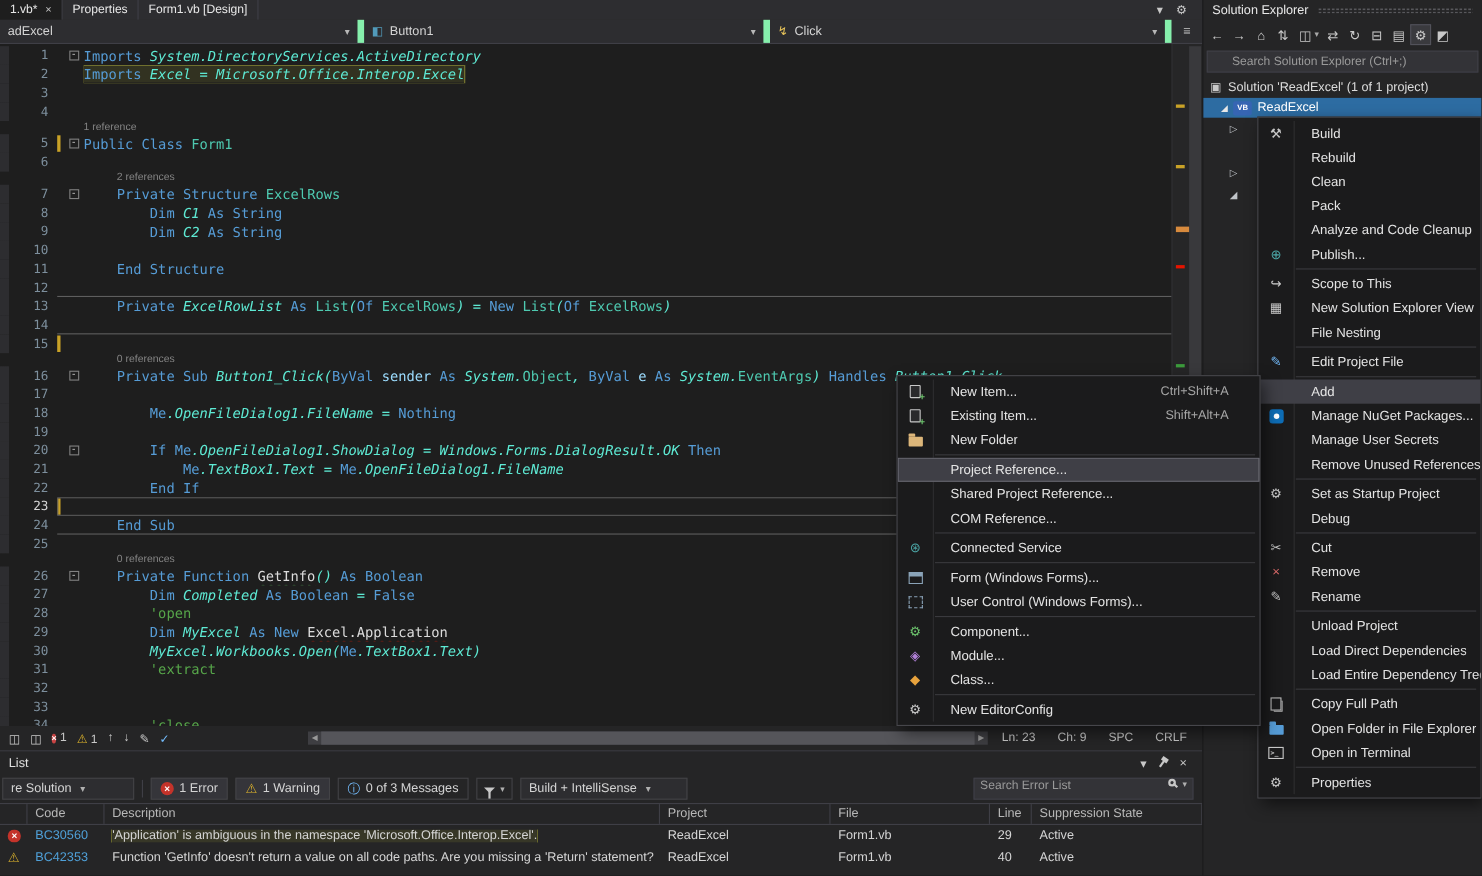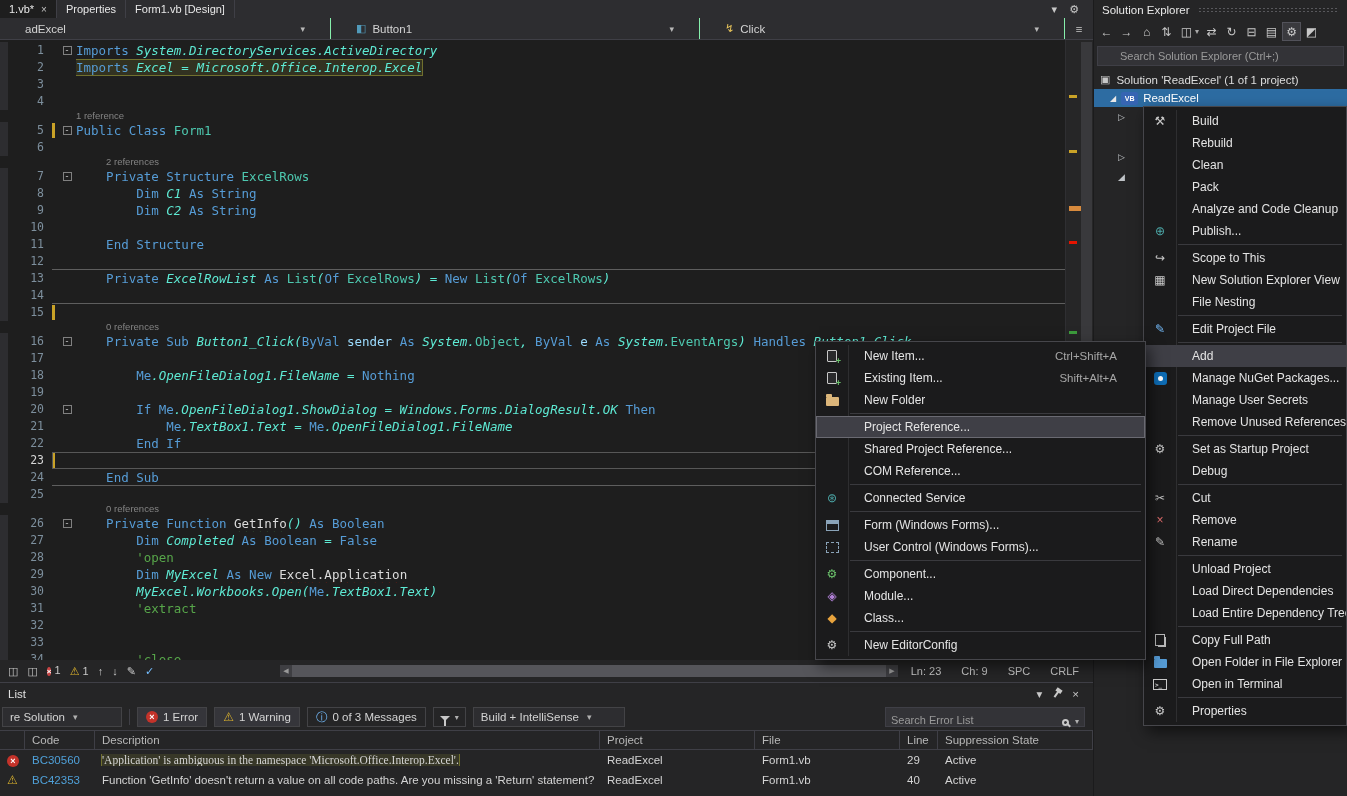--- a/index.html
+++ b/index.html
@@ -12,21 +12,21 @@
   
   .tabstrip { height:18px; background:#2d2d30; display:flex; align-items:stretch; font-size:11px; }
   #tabs { display:flex; }
   .tab { display:flex; align-items:center; padding:0 9px; border-right:1px solid #3f3f46; color:#e8e8e8; white-space:nowrap; }
   .tab.active { background:#1e1e1e; }
   .tclose { margin-left:7px; color:#c0c0c0; font-size:10px; }
   .tab-right { margin-left:auto; display:flex; align-items:center; gap:12px; padding-right:14px; color:#c8c8c8; }
 
   
   .navbar { height:22px; background:#2d2d30; display:flex; border-bottom:1px solid #3f3f46; font-size:11.5px; }
-  .nv { display:flex; align-items:center; border-right:1px solid #86efac; padding:0 25px; color:#d4d4d4; }
+  .nv { display:flex; align-items:center; border-right:6px solid #86efac; padding:0 7px; color:#d4d4d4; }
   .nv .caret { margin-left:auto; font-size:9px; color:#b8b8b8; padding-left:8px; }
   .nv-ic { margin-right:6px; font-size:11px; }
   .nv1 { width:331px; } .nv2 { width:369px; } .nv3 { width:365px; }
   .nv-end { flex:1; display:flex; align-items:center; justify-content:center; color:#c8c8c8; }
 
   
   .editor { position:relative; height:620px; background:#1e1e1e; overflow:hidden; }
   #code-lines { position:relative; padding-top:2px; }
   .cl { display:flex; height:17px; position:relative; }
   .mg { width:18px; flex:none; background:linear-gradient(90deg,#2d2d30 8px,#1e1e1e 8px); }
@@ -63,21 +63,21 @@
   
   .errorlist { height:114px; background:#252526; border-top:1px solid #3f3f46; display:flex; flex-direction:column; font-size:11.5px; }
   .el-head { height:21px; display:flex; align-items:center; padding:0 8px; color:#e0e0e0; }
   .el-head-icons { margin-left:auto; display:flex; align-items:center; gap:14px; padding-right:6px; color:#c8c8c8; }
   .el-toolbar { height:26px; display:flex; align-items:center; gap:7px; padding:0 2px; position:relative; }
   .el-combo { height:20px; display:flex; align-items:center; padding:0 7px; border:1px solid #434346; background:#2d2d30; color:#d4d4d4; }
   .el-combo .caret { margin-left:8px; font-size:9px; color:#b0b0b0; }
   .tsep { width:1px; height:16px; background:#3f3f46; }
   .el-btn { height:20px; display:flex; align-items:center; gap:5px; padding:0 8px; border:1px solid #434346; background:#35353a; color:#d4d4d4; }
   .el-btn.flat { background:transparent; }
-  .el-search { position:absolute; right:8px; top:3px; width:200px; height:20px; display:flex; align-items:flex-end; background:#333337; border:1px solid #3f3f46; padding:0 5px; }
+  .el-search { position:absolute; right:8px; top:3px; width:200px; height:20px; display:flex; align-items:flex-start; background:#333337; border:1px solid #3f3f46; padding:0 5px; }
   .el-search input { flex:1; background:transparent; border:0; outline:0; color:#cccccc; font-size:11px; min-width:0; }
   .el-search input::placeholder { color:#9a9a9a; }
   .el-cols { height:20px; display:flex; border-top:1px solid #3f3f46; border-bottom:1px solid #3f3f46; color:#b8b8b8; }
   .el-cols .c { display:flex; align-items:center; padding:0 7px; border-right:1px solid #3f3f46; height:100%; }
   .el-row { height:20px; display:flex; align-items:center; color:#d4d4d4; }
   .el-row .c { padding:0 7px; white-space:nowrap; overflow:hidden; }
   .code-link { color:#4fa0d8; }
   .sev-e { width:12px; height:12px; border-radius:50%; background:#c4332a; color:#fff; font:bold 9px/12px "Liberation Sans",sans-serif; text-align:center; display:inline-block; }
   .sev-w { color:#dfb52c; font-size:12px; }
 
@@ -522,21 +522,21 @@
           <div class="c" style="width: 505px; flex: 0 0 auto;">Description</div>
           <div class="c" style="width: 155px; flex: 0 0 auto;">Project</div>
           <div class="c" style="width: 145px; flex: 0 0 auto;">File</div>
           <div class="c" style="width: 38px; flex: 0 0 auto;">Line</div>
           <div class="c" style="width: 155px; flex: 0 0 auto;">Suppression State</div>
         </div>
       <div id="el-rows">
           <div class="el-row">
             <div class="c" style="width: 25px; flex: 0 0 auto; text-align: center;"><span class="sev-e">×</span></div>
             <div class="c" style="width: 70px; flex: 0 0 auto;"><span class="code-link">BC30560</span></div>
-            <div class="c" style="width: 505px; flex: 0 0 auto; font-family: Liberation Serif, serif;"><span class="hlbox">'Application' is ambiguous in the namespace 'Microsoft.Office.Interop.Excel'.</span></div>
+            <div class="c" style="width: 505px; flex: 0 0 auto;"><span class="hlbox">'Application' is ambiguous in the namespace 'Microsoft.Office.Interop.Excel'.</span></div>
             <div class="c" style="width: 155px; flex: 0 0 auto;"><span>ReadExcel</span></div>
             <div class="c" style="width: 145px; flex: 0 0 auto;"><span>Form1.vb</span></div>
             <div class="c" style="width: 38px; flex: 0 0 auto;"><span>29</span></div>
             <div class="c" style="width: 155px; flex: 0 0 auto;"><span>Active</span></div>
           </div>
           <div class="el-row">
             <div class="c" style="width: 25px; flex: 0 0 auto; text-align: center;"><span class="sev-w">⚠</span></div>
             <div class="c" style="width: 70px; flex: 0 0 auto;"><span class="code-link">BC42353</span></div>
             <div class="c" style="width: 505px; flex: 0 0 auto;"><span>Function 'GetInfo' doesn't return a value on all code paths. Are you missing a 'Return' statement?</span></div>
             <div class="c" style="width: 155px; flex: 0 0 auto;"><span>ReadExcel</span></div>

